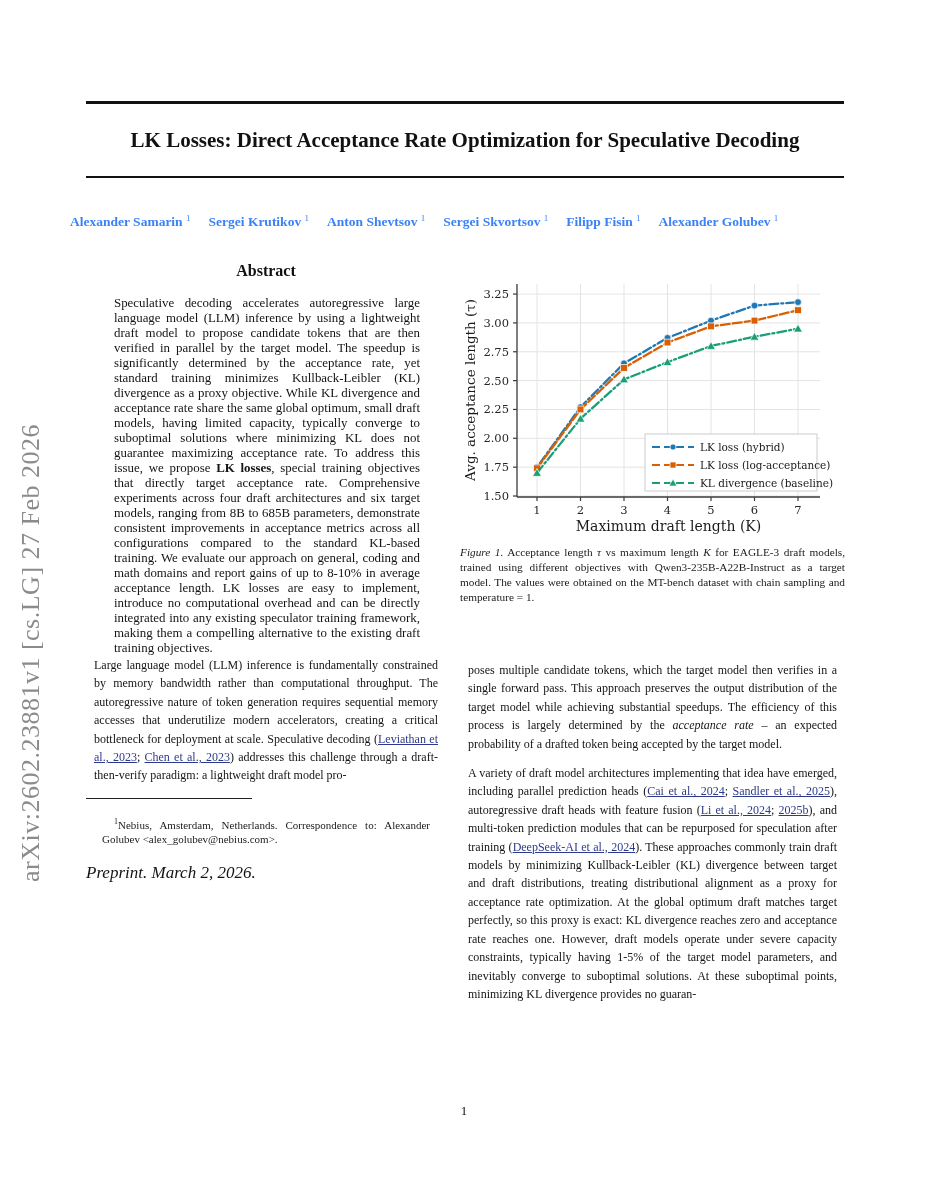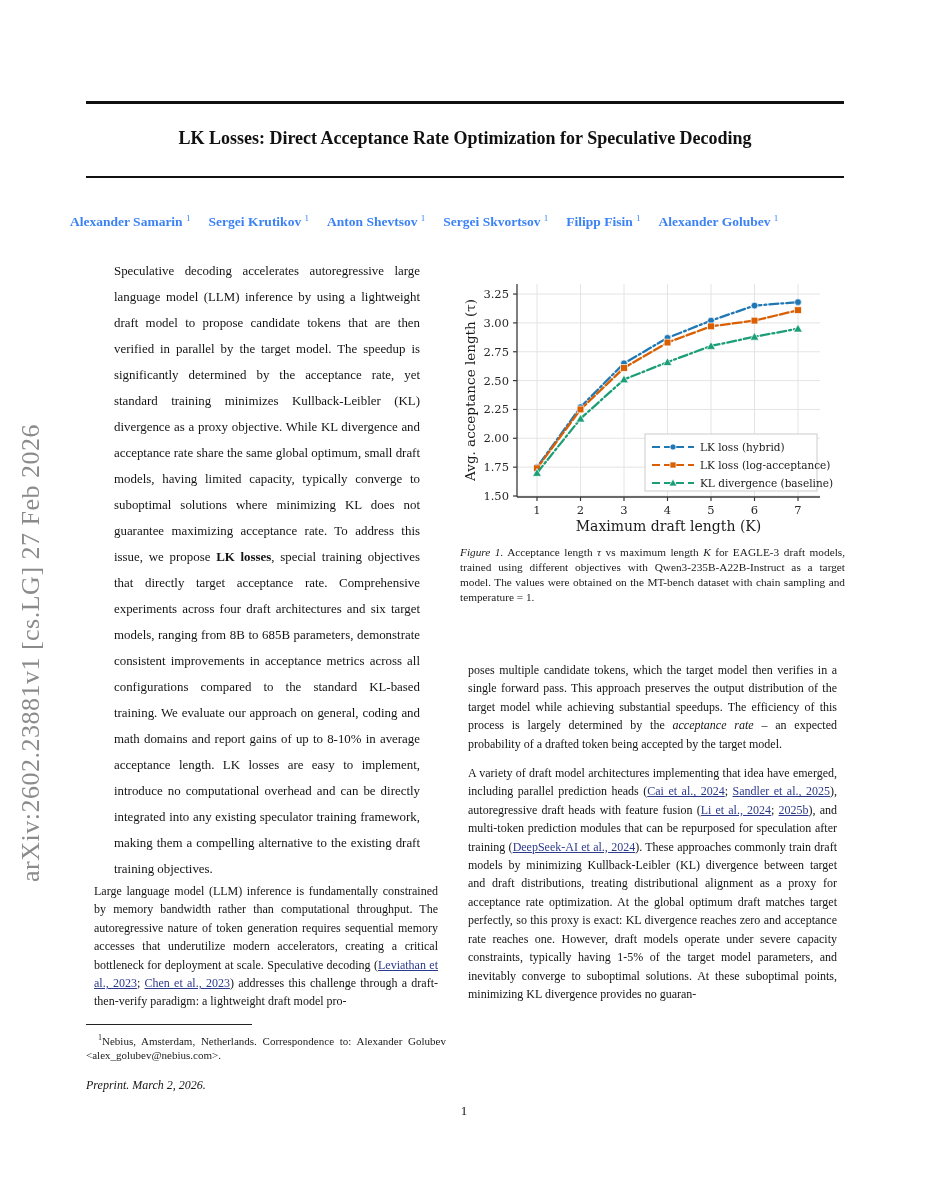--- a/index.html
+++ b/index.html
@@ -2,34 +2,34 @@
 <html><head>
 <meta charset="utf-8">
 <style>
   html,body{margin:0;padding:0;background:#ffffff;}
   .page{position:relative;width:928px;height:1200px;background:#ffffff;overflow:hidden;
         font-family:"Liberation Serif",serif;color:#141414;}
   .rule{position:absolute;left:86px;width:758px;background:#111;}
   .rule-top{top:101px;height:3px;}
   .rule-mid{top:176px;height:2px;}
   .title{position:absolute;left:86px;top:128px;width:758px;margin:0;text-align:center;
-         font-size:18px;font-weight:bold;color:#111;}
+         font-size:21px;font-weight:bold;color:#111;}
   .authors{position:absolute;left:61px;top:212px;width:798px;text-align:left;
            font-size:13.5px;font-weight:bold;color:#3b82f6;}
   .authors .author{margin:0 9px;white-space:nowrap;}
   .authors sup{font-size:9px;font-weight:normal;}
   .col-left{position:absolute;left:86px;top:258px;width:360px;}
   .col-right{position:absolute;left:460px;top:268px;width:385px;}
   .abstract-heading{text-align:center;font-size:16px;font-weight:bold;margin:4px 0 16px;color:#111;}
-  .abstract-body{margin:0 26px 0 28px;font-size:12.9px;line-height:26px;text-align:justify;}
+  .abstract-body{margin:0 26px 0 28px;font-size:12.9px;line-height:15px;text-align:justify;}
   .section-heading{font-size:16px;font-weight:bold;margin:25px 0 12px;color:#111;}
   .body-text{font-size:12px;line-height:18.4px;text-align:justify;margin:0 8px 11px;}
   .footnote-rule{width:166px;border-top:1.2px solid #222;margin:13px 0 6px;}
-  .footnote{font-size:11px;line-height:14.5px;text-align:justify;text-indent:12px;margin:0;color:#1a1a1a;font-family:Liberation Serif, serif;}
-  .preprint{font-style:italic;font-size:12px;margin:15px 0 0;}
+  .footnote{font-size:11px;line-height:14.5px;text-align:justify;text-indent:12px;margin:16px;color:#1a1a1a;font-family:Liberation Serif, serif;}
+  .preprint{font-style:italic;font-size:17px;margin:15px 0 0;}
   .caption{font-size:11.3px;line-height:15px;text-align:justify;margin:7px 0 0;color:#1a1a1a;}
   .rc-p1{margin-top:56px;}
   .rc-p2{margin-top:11px;}
   .page-number{position:absolute;left:0;top:1103px;width:928px;text-align:center;font-size:13px;}
   .arxiv-sidebar{position:absolute;left:16px;top:882px;transform-origin:0 0;transform:rotate(-90deg);
                  font-size:26px;color:#8b8b8b;white-space:nowrap;letter-spacing:0.5px;}
   .link{color:#2d3a8c;text-decoration:underline;}
   .it{font-style:italic;}
   .bd{font-weight:bold;}
   sup.fn{font-size:8px;}
@@ -42,20 +42,21 @@
 
   <div class="arxiv-sidebar">arXiv:2602.23881v1  [cs.LG]  27 Feb 2026</div>
 
   <div class="rule rule-top"></div>
   <h1 class="title">LK Losses: Direct Acceptance Rate Optimization for Speculative Decoding</h1>
   <div class="rule rule-mid"></div>
 
   <div class="authors" id="authors"><span class="author">Alexander Samarin <sup>1</sup></span><span class="author">Sergei Krutikov <sup>1</sup></span><span class="author">Anton Shevtsov <sup>1</sup></span><span class="author">Sergei Skvortsov <sup>1</sup></span><span class="author">Filipp Fisin <sup>1</sup></span><span class="author">Alexander Golubev <sup>1</sup></span></div>
 
   <div class="col-left">
+    <h2 class="abstract-heading">Abstract</h2>
     <p class="abstract-body"><span>Speculative decoding accelerates autoregressive large language model (LLM) inference by using a lightweight draft model to propose candidate tokens that are then verified in parallel by the target model. The speedup is significantly determined by the acceptance rate, yet standard training minimizes Kullback-Leibler (KL) divergence as a proxy objective. While KL divergence and acceptance rate share the same global optimum, small draft models, having limited capacity, typically converge to suboptimal solutions where minimizing KL does not guarantee maximizing acceptance rate. To address this issue, we propose </span><span class="bd">LK losses</span><span>, special training objectives that directly target acceptance rate.  Comprehensive experiments across four draft architectures and six target models, ranging from 8B to 685B parameters, demonstrate consistent improvements in acceptance metrics across all configurations compared to the standard KL-based training.  We evaluate our approach on general, coding and math domains and report gains of up to 8-10% in average acceptance length. LK losses are easy to implement, introduce no computational overhead and can be directly integrated into any existing speculator training framework, making them a compelling alternative to the existing draft training objectives.</span></p>
     <p class="body-text"><span>Large language model (LLM) inference is fundamentally constrained by memory bandwidth rather than computational throughput. The autoregressive nature of token generation requires sequential memory accesses that underutilize modern accelerators, creating a critical bottleneck for deployment at scale. Speculative decoding (</span><span class="link">Leviathan et al., 2023</span><span>; </span><span class="link">Chen et al., 2023</span><span>) addresses this challenge through a draft-then-verify paradigm: a lightweight draft model pro-</span></p>
     <div class="footnote-rule"></div>
     <p class="footnote"><sup class="fn">1</sup><span>Nebius, Amsterdam, Netherlands. Correspondence to: Alexander Golubev &lt;alex_golubev@nebius.com&gt;.</span></p>
     <p class="preprint">Preprint. March 2, 2026.</p>
   </div>
 
   <div class="col-right">
     <svg class="chart" id="chart" width="385" height="262">
         <line x1="57" y1="220" x2="360" y2="220" stroke="#e4e4e4" stroke-width="1"></line>

